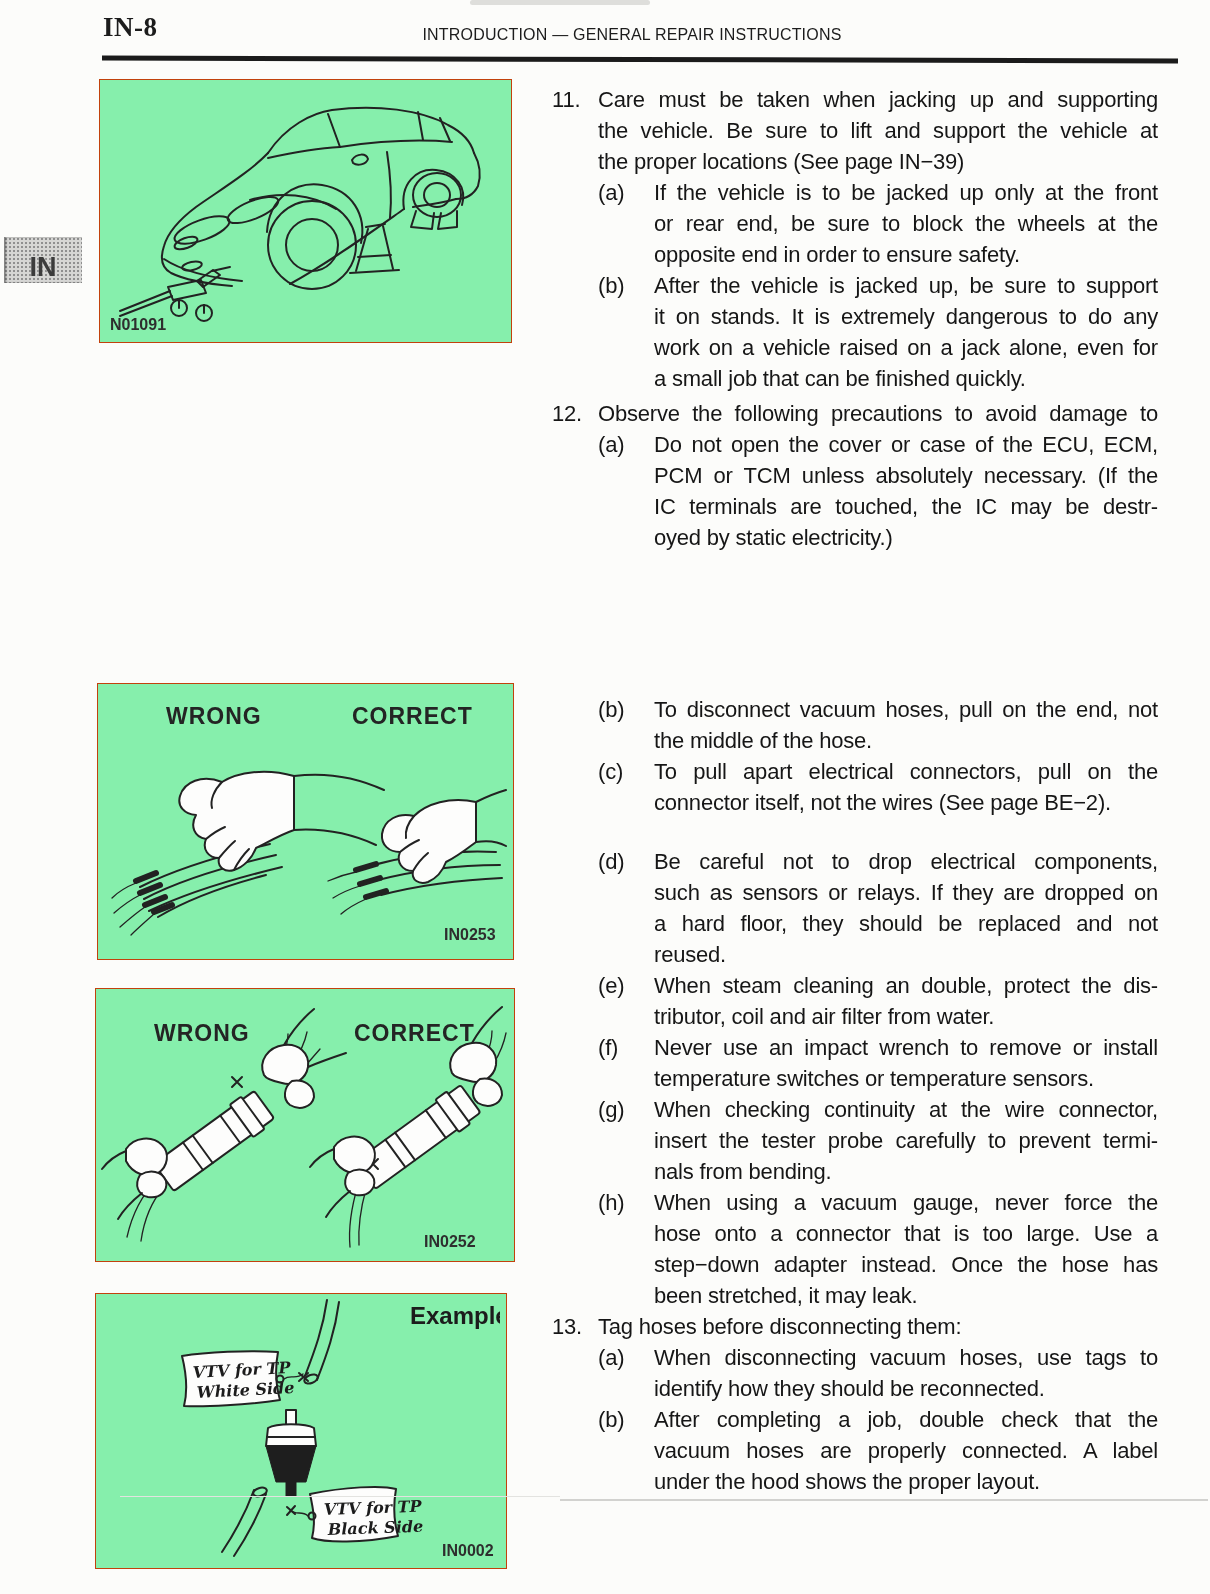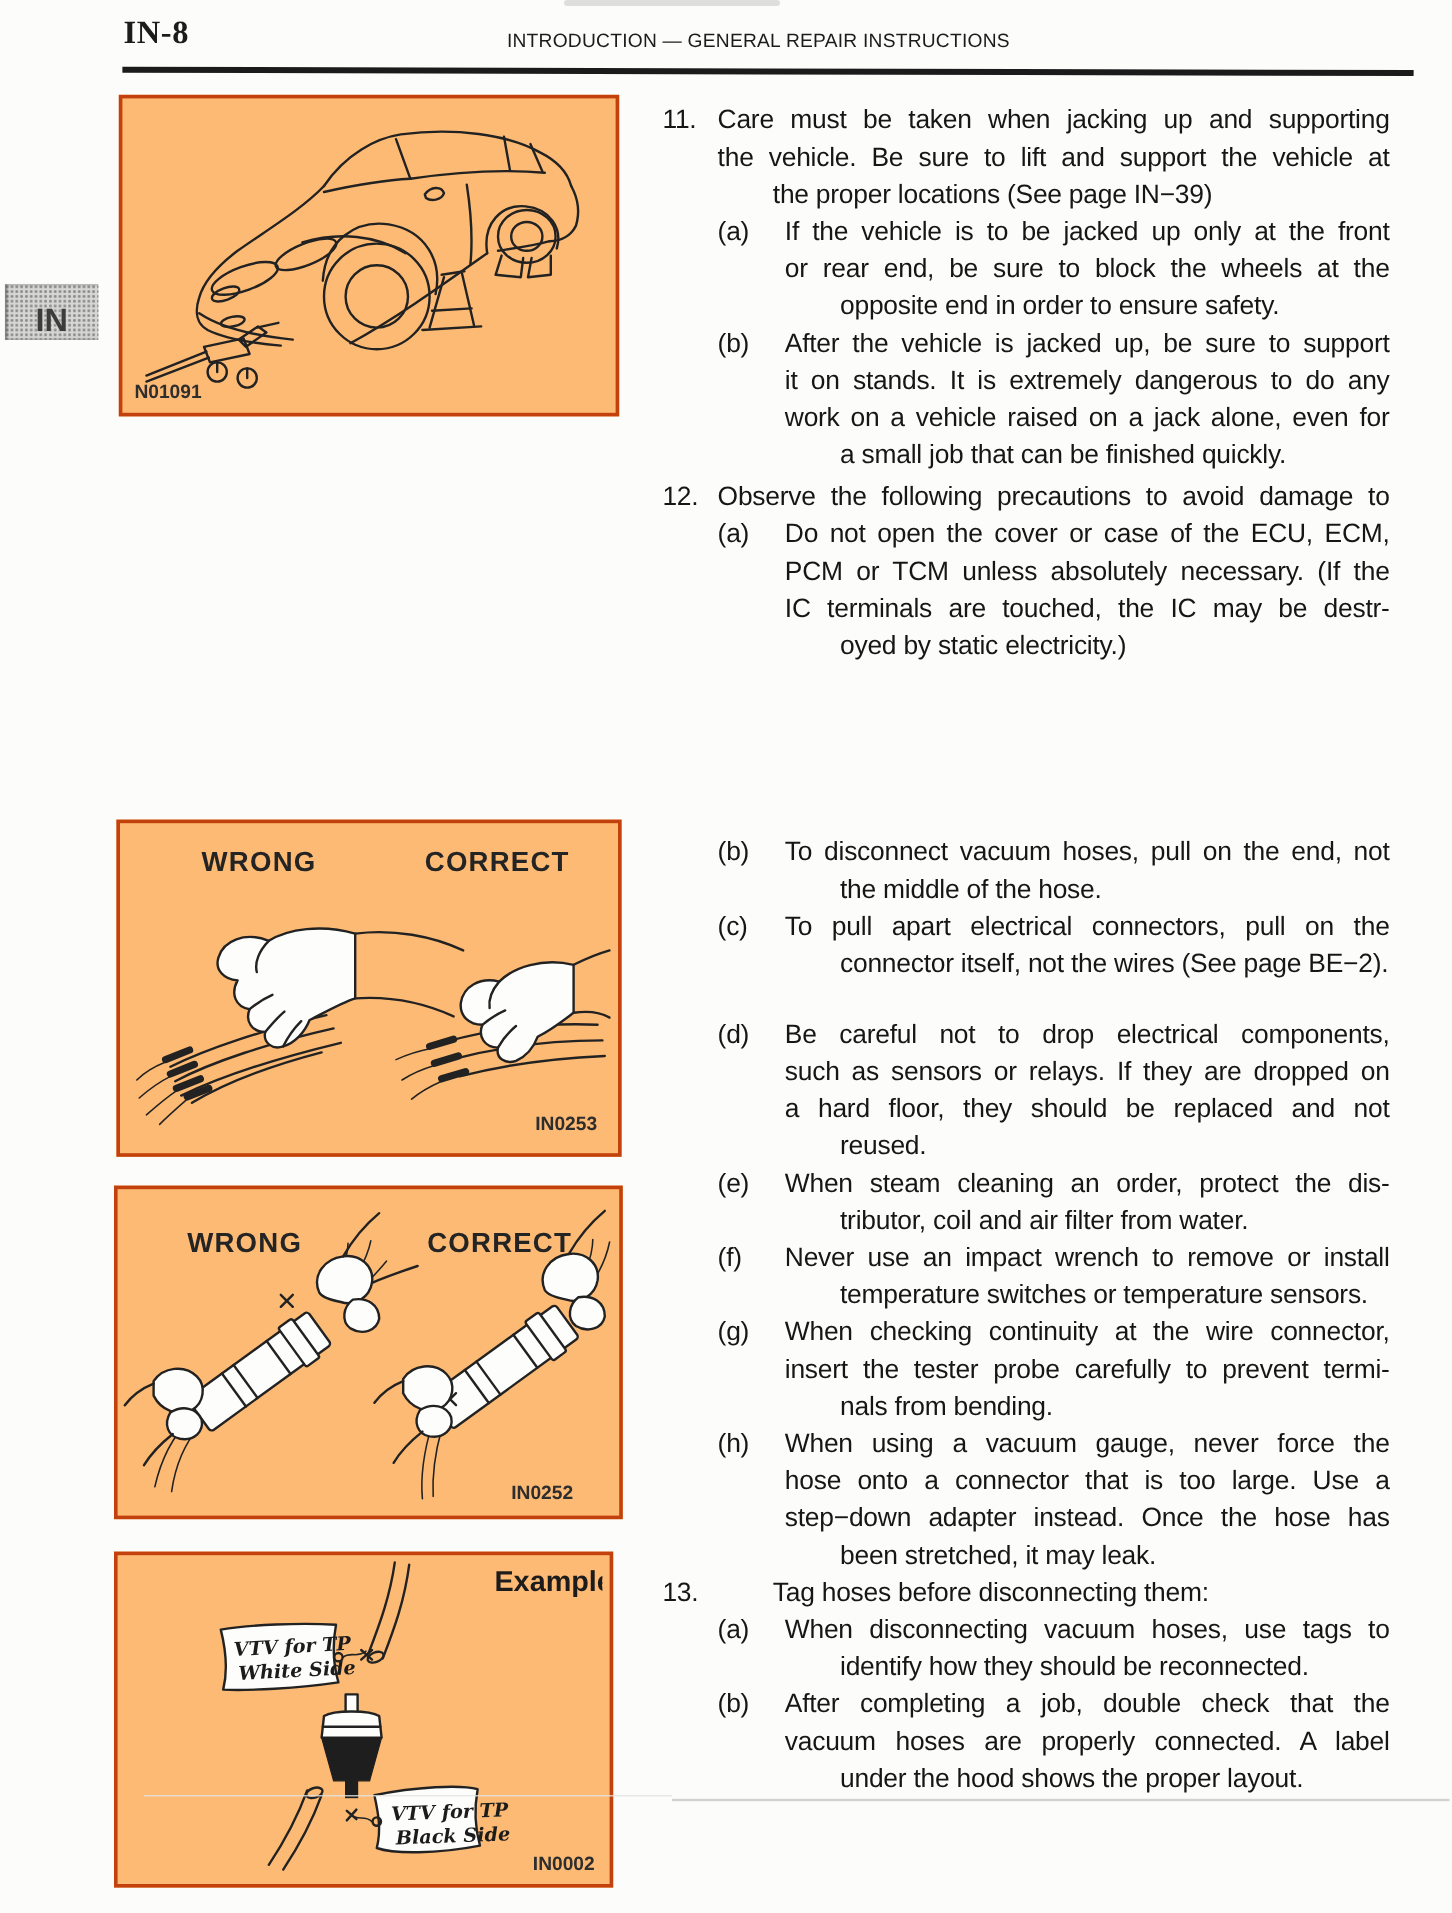--- a/index.html
+++ b/index.html
@@ -18,21 +18,21 @@
   
   .section-tab{position:absolute;left:4px;top:237px;width:78px;height:46px;
     background-color:#d6d6d4;
     background-image:radial-gradient(#8f8f8f 1px, transparent 1.4px);
     background-size:4px 4px;
     display:flex;align-items:flex-end;justify-content:center;
     font-size:27px;font-weight:bold;color:#3c3c3c;
     box-shadow:inset 2px 0 2px rgba(60,60,60,.55);
     text-shadow:0 0 2px #d6d6d4;}
   
-  .fig{position:absolute;border:3px solid #c2410c;background:#fdba74;}
+  .fig{position:absolute;border:1px solid #c2410c;background:#86efac;}
   .fig svg{display:block;}
   .fig-jacking{left:99px;top:79px;width:411px;height:262px;}
   .fig-hose{left:97px;top:683px;width:415px;height:275px;}
   .fig-connector{left:95px;top:988px;width:418px;height:272px;}
   .fig-example{left:95px;top:1293px;width:410px;height:274px;}
   .sk{stroke:#222;stroke-width:2;fill:none;stroke-linecap:round;stroke-linejoin:round;}
   .skw{stroke:#222;stroke-width:2;fill:#fdfdfc;stroke-linecap:round;stroke-linejoin:round;}
   .thin{stroke:#222;stroke-width:1.3;fill:none;stroke-linecap:round;}
   .dark{fill:#1e1e1e;stroke:#1e1e1e;}
   .figlabel{font-family:"Liberation Sans",sans-serif;font-size:23px;font-weight:bold;fill:#242424;letter-spacing:1px;}
@@ -40,21 +40,21 @@
   .figtitle{font-family:"Liberation Sans",sans-serif;font-size:24px;font-weight:bold;fill:#1c1c1c;}
   .hand{font-family:"DejaVu Serif",serif;font-style:italic;font-size:16px;font-weight:bold;fill:#1c1c1c;}
   
   .rcol{position:absolute;left:552px;top:0;width:606px;font-size:22px;line-height:31px;
     letter-spacing:-0.2px;color:#161616;}
   .item{position:absolute;left:46px;width:560px;}
   .num{position:absolute;left:-46px;top:0;width:44px;}
   .sub{position:relative;padding-left:56px;}
   .key{position:absolute;left:0;top:0;width:52px;}
   .tl{text-align:justify;text-align-last:justify;white-space:nowrap;height:31px;overflow:visible;}
-  .tl.last{text-align-last:left;margin-left:46px;}
+  .tl.last{text-align-last:left;}
   
   .ghost-line{position:absolute;left:560px;top:1499px;width:648px;height:2px;background:#d2d2cf;}
   .ghost-line2{position:absolute;left:120px;top:1496px;width:440px;height:1px;background:#e3e3e0;}
   .edge-smudge{position:absolute;left:470px;top:0;width:180px;height:5px;background:#c9c9c6;opacity:.6;border-radius:3px;}
 </style>
 </head>
 <body>
 
 <div class="page-code">IN-8</div>
 <div class="header-title">INTRODUCTION — GENERAL REPAIR INSTRUCTIONS</div>
@@ -358,21 +358,21 @@
       <div>
           <div class="tl">Be careful not to drop electrical components,</div>
           <div class="tl">such as sensors or relays. If they are dropped on</div>
           <div class="tl">a hard floor, they should be replaced and not</div>
           <div class="tl last">reused.</div>
         </div>
     </div>
     <div class="sub">
       <span class="key">(e)</span>
       <div>
-          <div class="tl">When steam cleaning an order, protect the dis-</div>
+          <div class="tl">When steam cleaning an double, protect the dis-</div>
           <div class="tl last">tributor, coil and air filter from water.</div>
         </div>
     </div>
     <div class="sub">
       <span class="key">(f)</span>
       <div>
           <div class="tl">Never use an impact wrench to remove or install</div>
           <div class="tl last">temperature switches or temperature sensors.</div>
         </div>
     </div>

